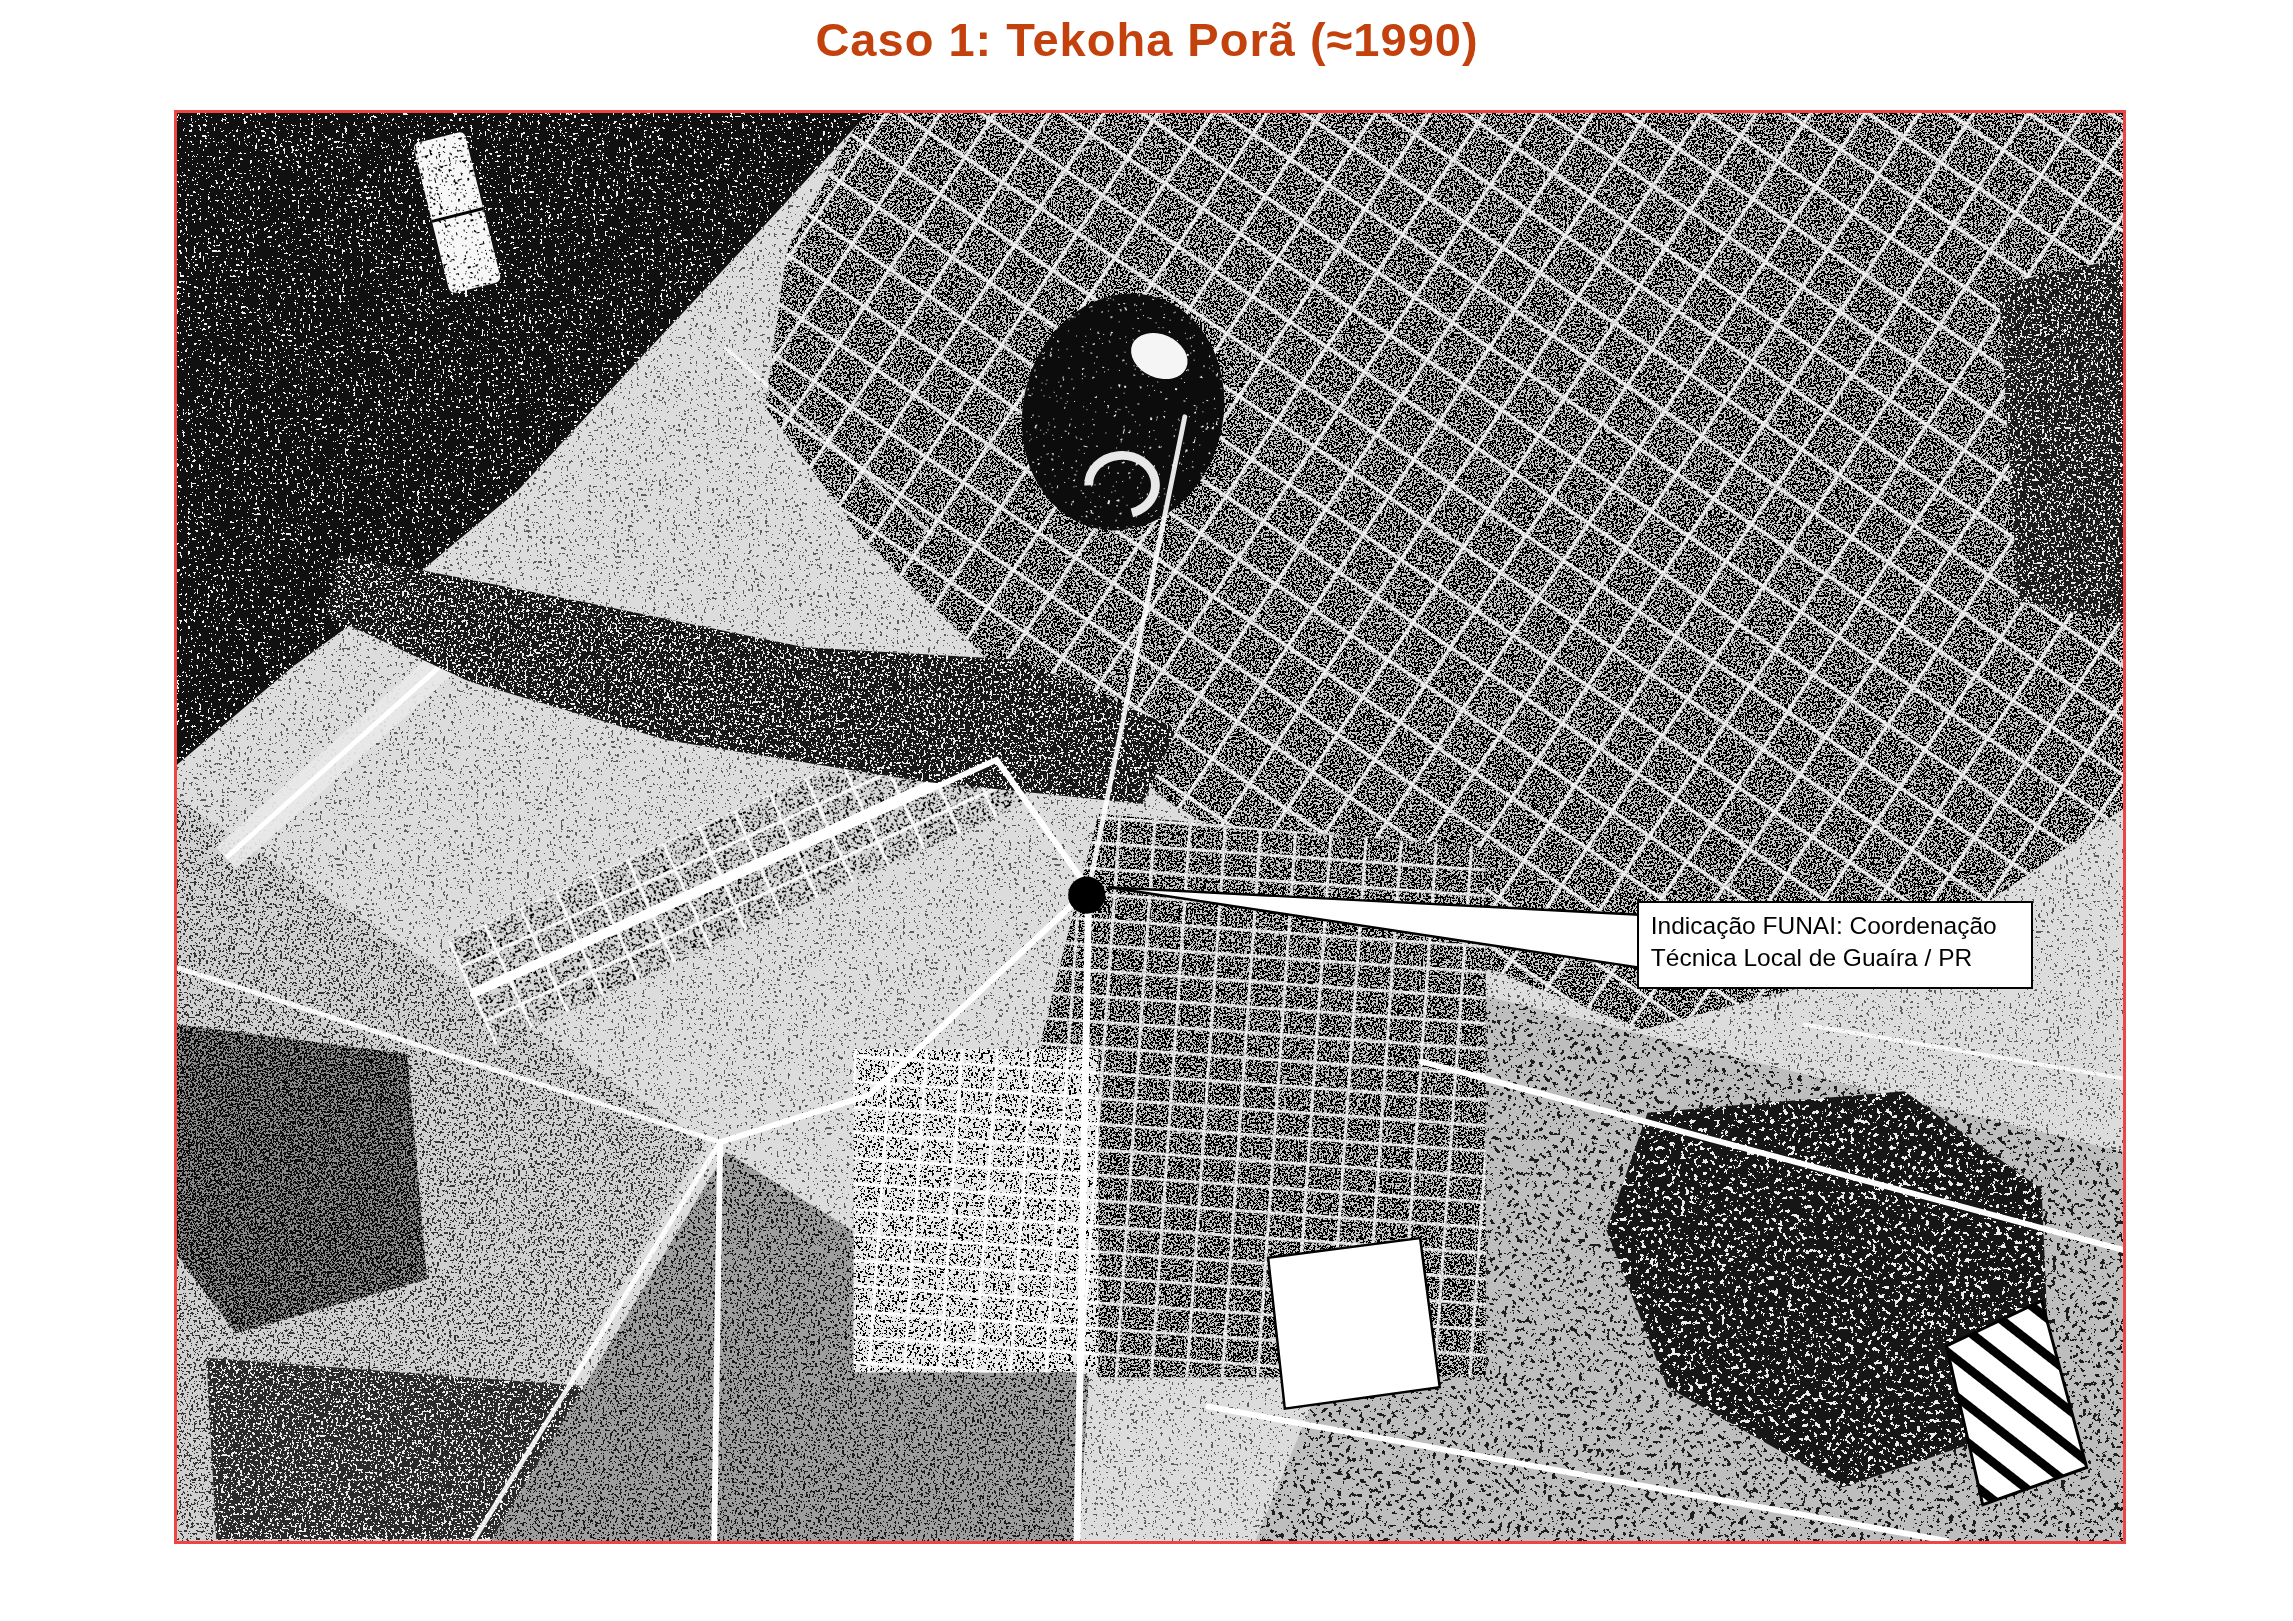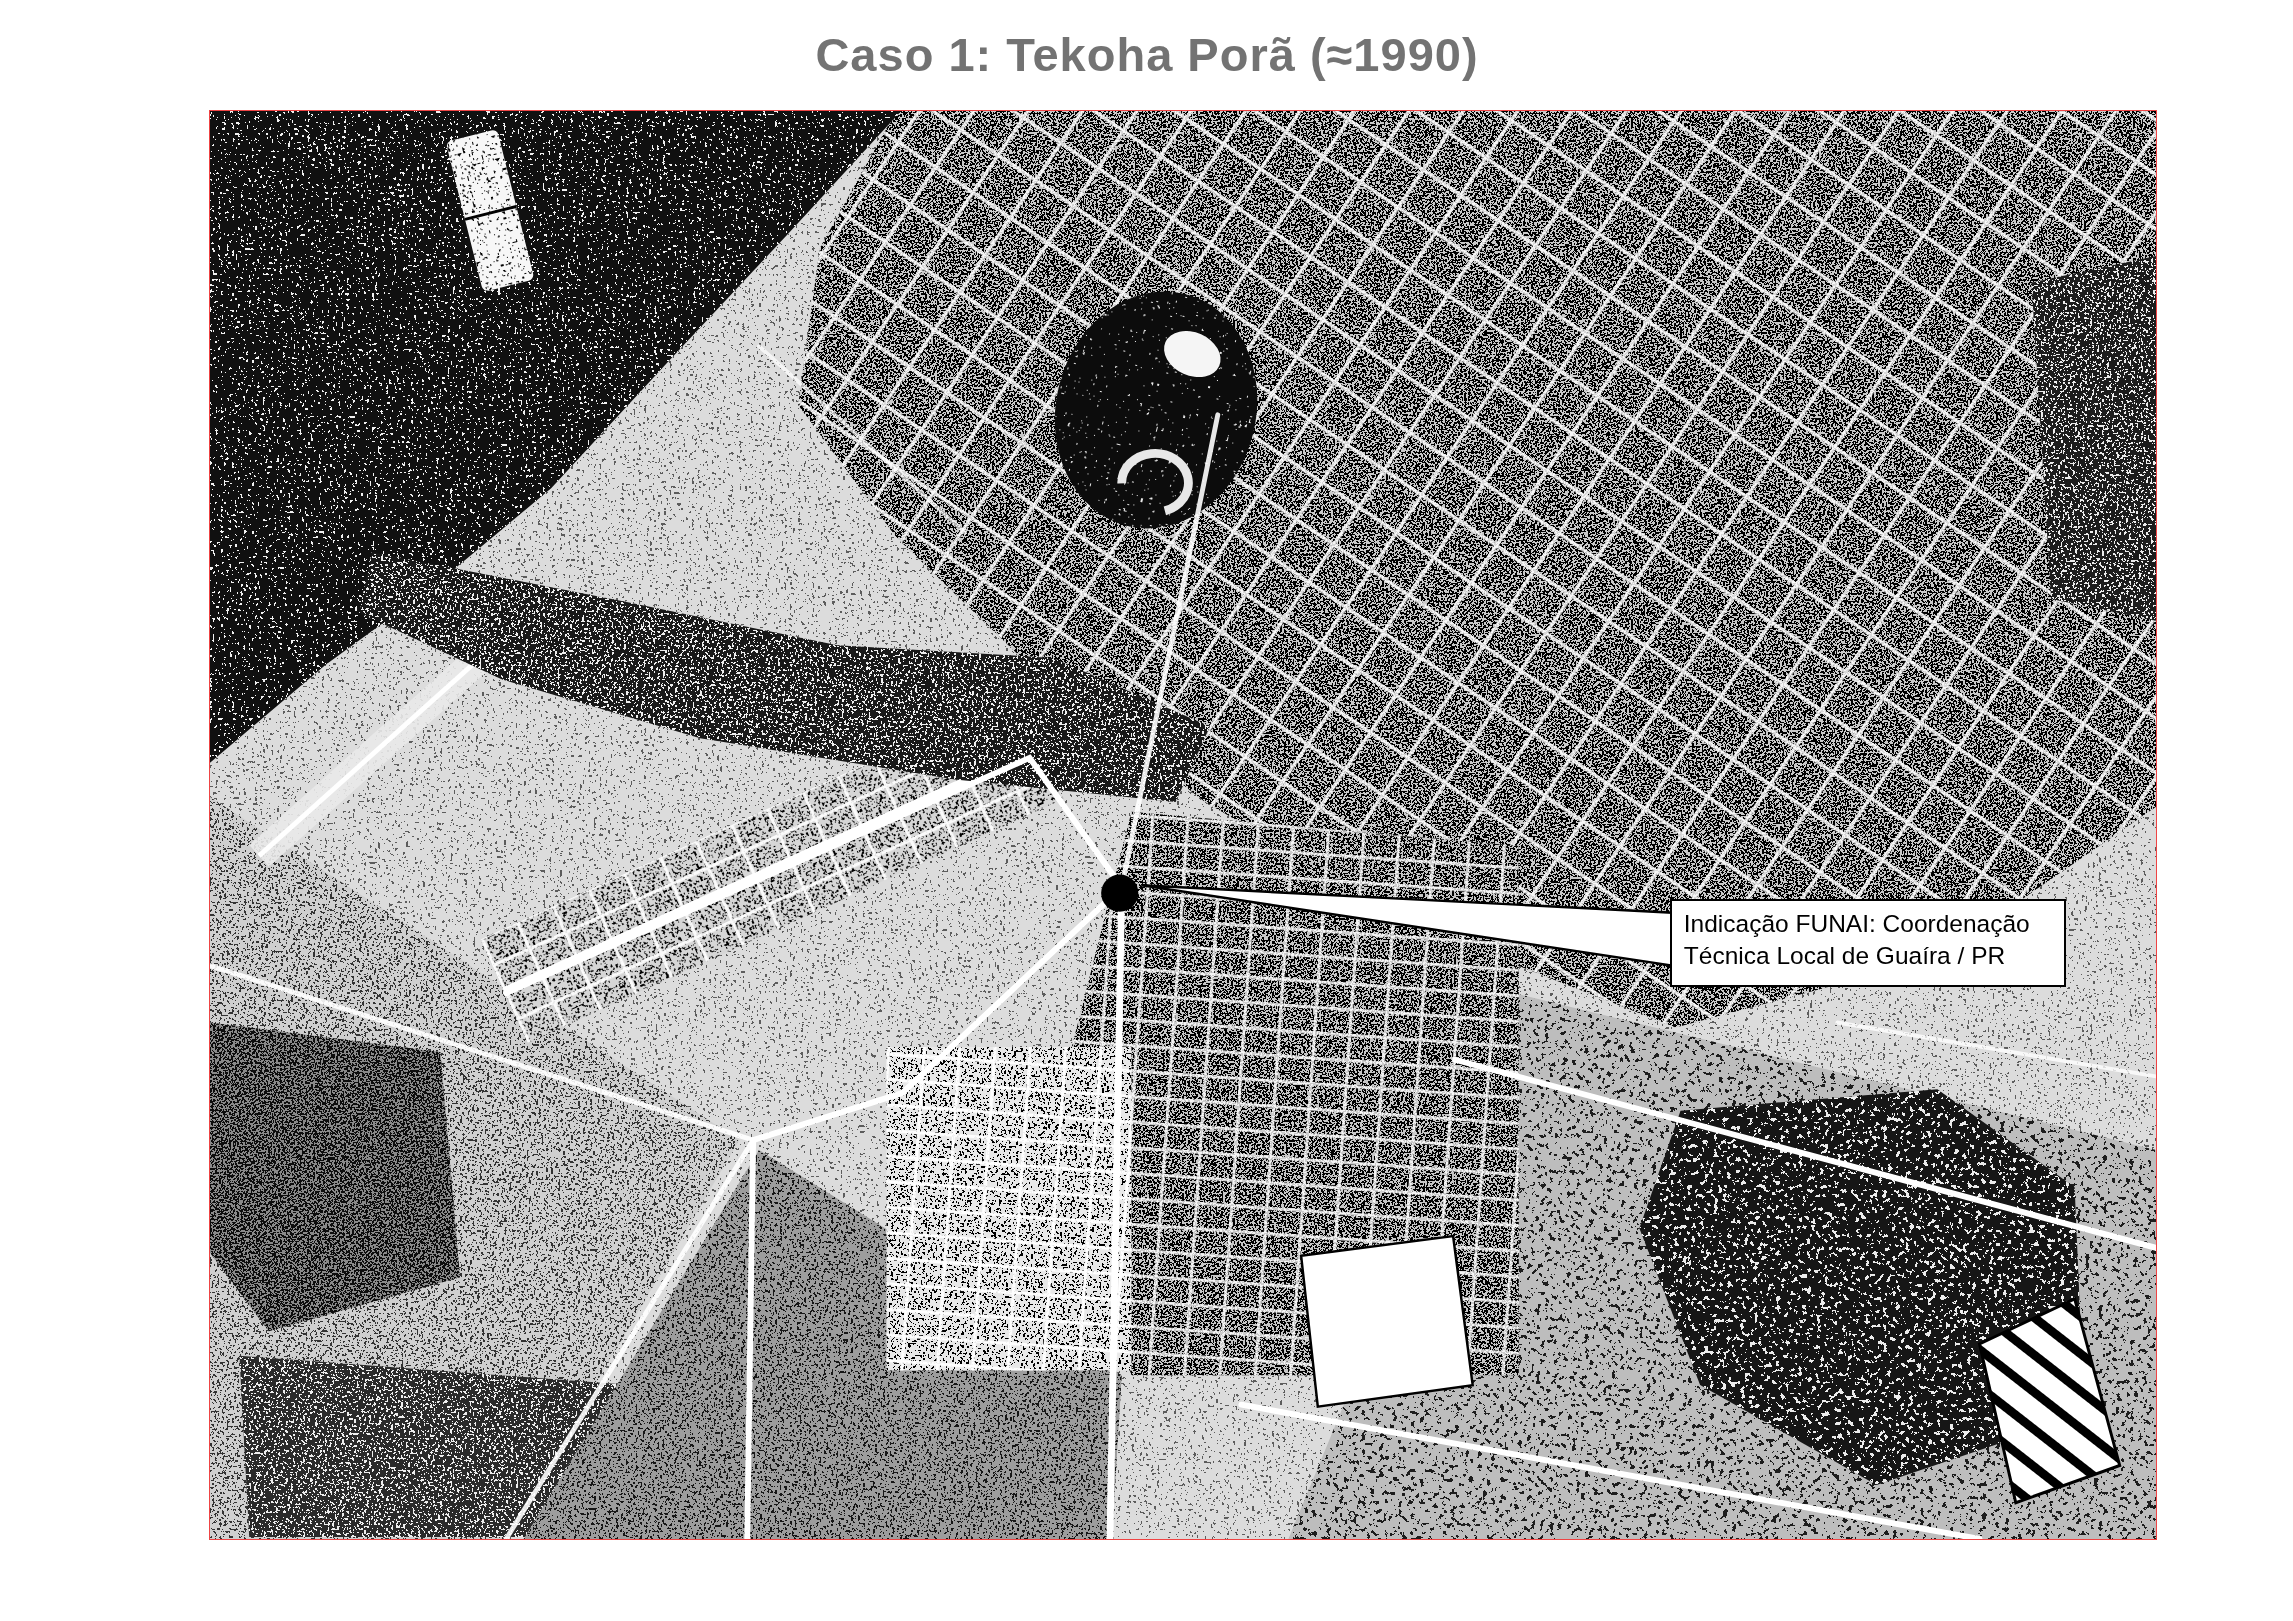--- a/index.html
+++ b/index.html
@@ -1,26 +1,26 @@
 <!DOCTYPE html>
 <html><head>
 <meta charset="utf-8">
 <style>
   html,body{margin:0;padding:0;}
   body{
     width:2294px;height:1621px;position:relative;background:#ffffff;
     font-family:"Liberation Sans", sans-serif;overflow:hidden;
   }
   .fig-title{
-    position:absolute;top:27px;left:0;width:2294px;text-align:center;
-    font-size:47px;font-weight:bold;color:#737373;letter-spacing:1px;
+    position:absolute;top:12px;left:0;width:2294px;text-align:center;
+    font-size:47px;font-weight:bold;color:#c2410c;letter-spacing:1px;
   }
   .photo{
     position:absolute;left:174px;top:110px;width:1946px;height:1428px;
-    background:#e3e3e3;border:1px solid #ef4444;box-sizing:content-box;margin-left:35px;
+    background:#e3e3e3;border:3px solid #ef4444;box-sizing:content-box;
   }
   .photo svg{display:block;width:1946px;height:1428px;}
   .callout-box{
     position:absolute;left:1460px;top:788px;width:396px;height:88px;
     box-sizing:border-box;background:#ffffff;border:2.9px solid #000;
     padding:6.9px 9.8px 5.9px 11.8px;color:#000;
     font-size:24.5px;line-height:32px;white-space:nowrap;
   }
   .callout-box span{display:block;}
 </style>

